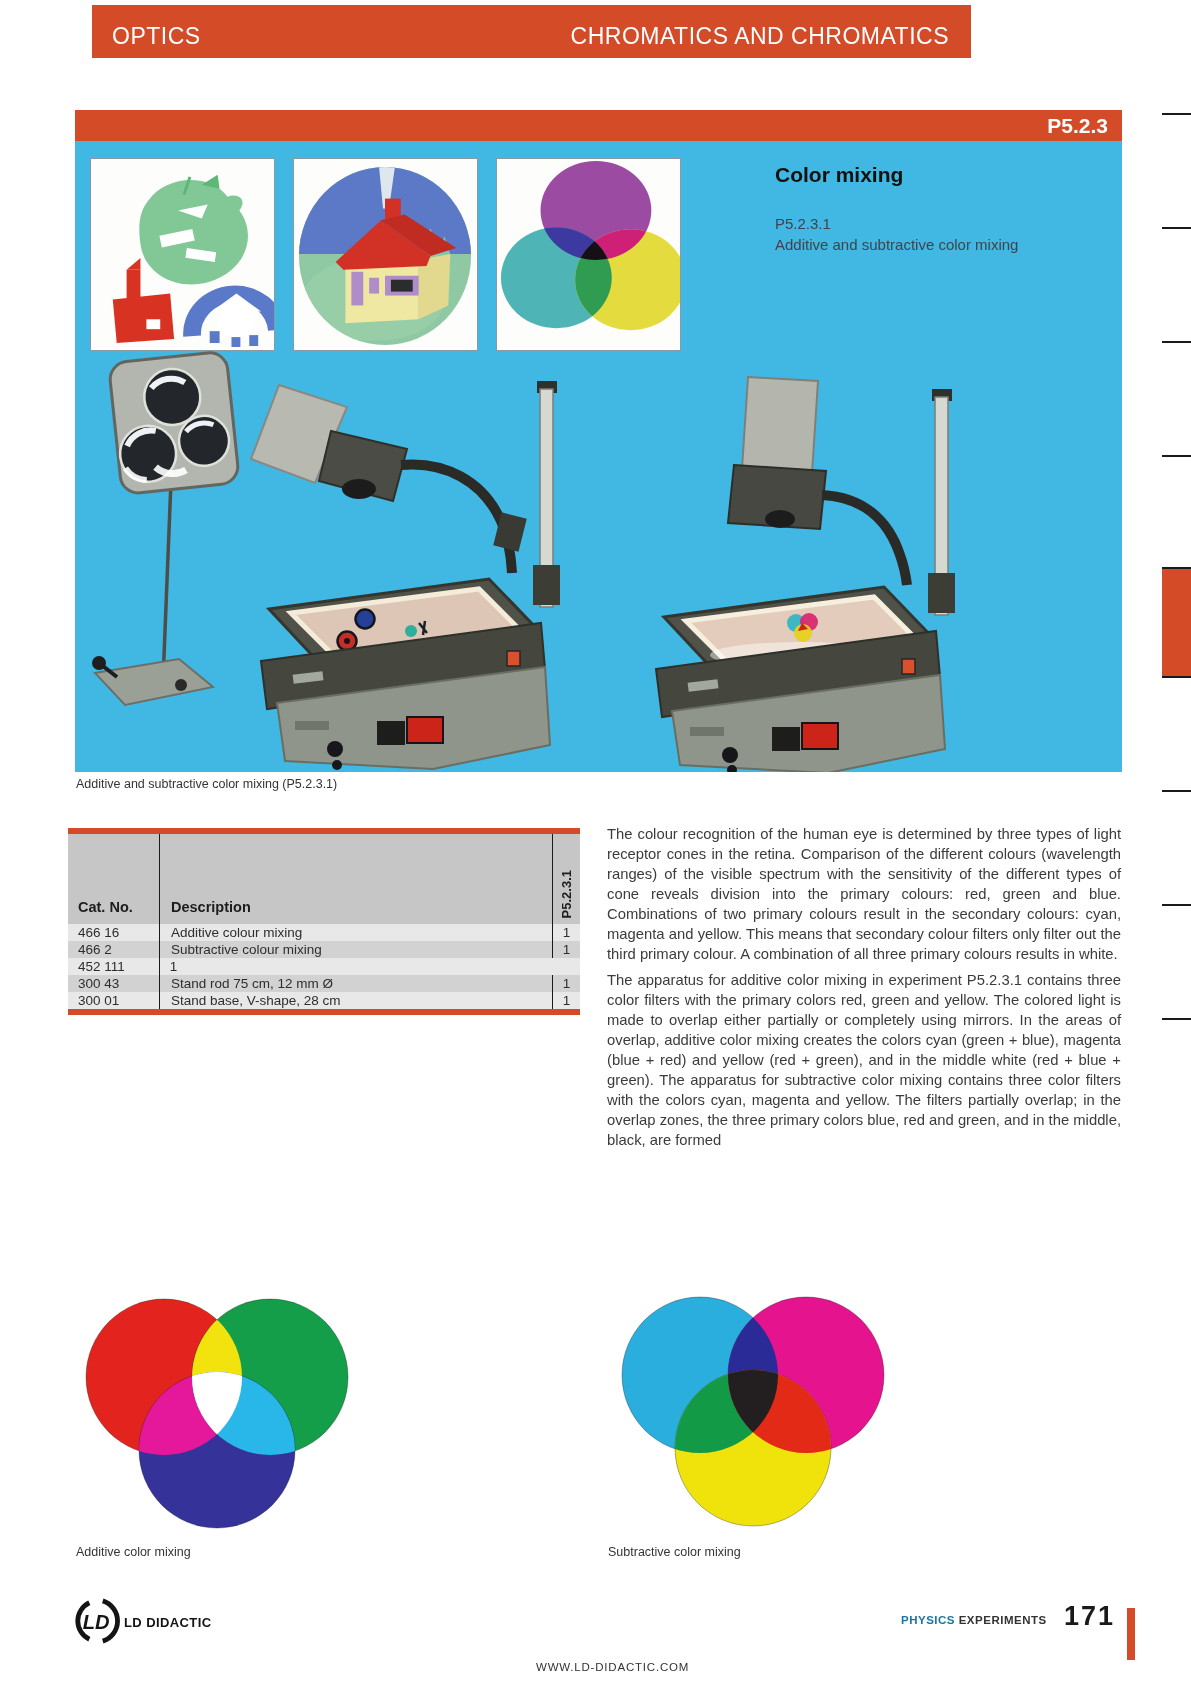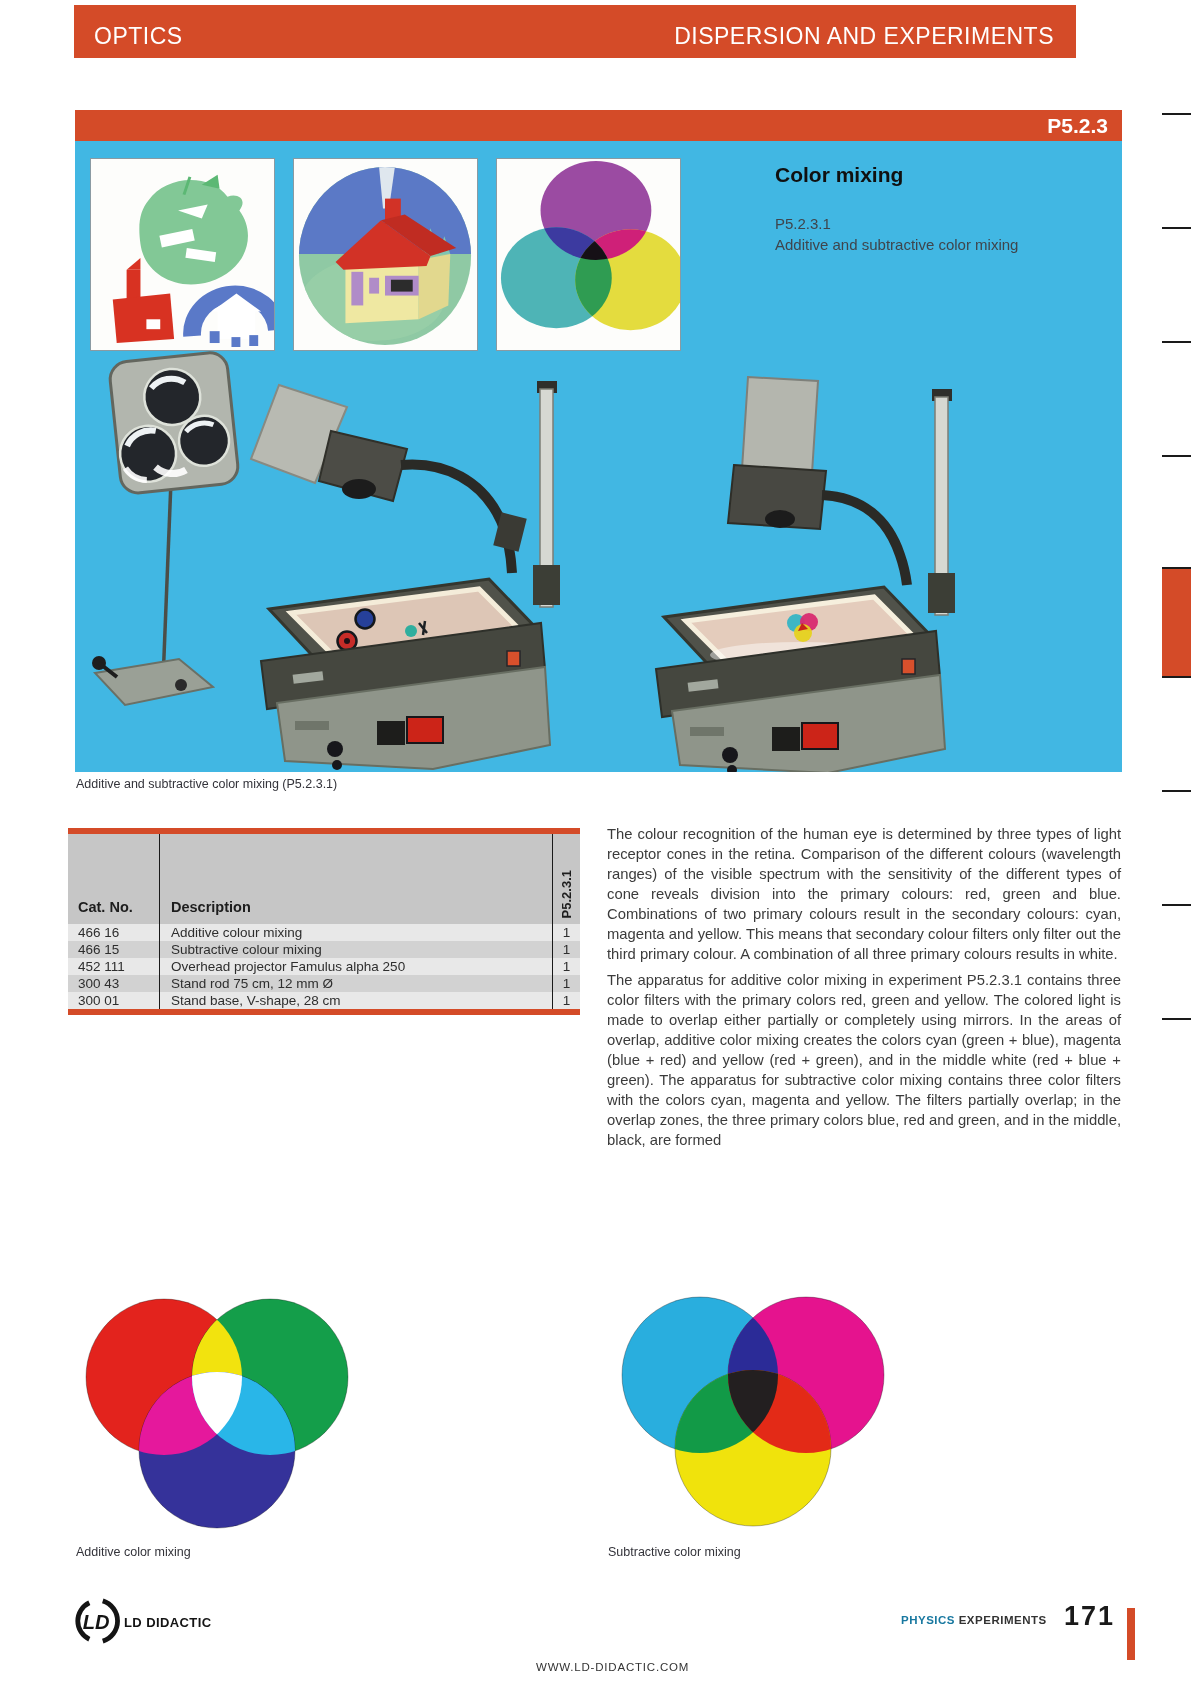--- a/index.html
+++ b/index.html
@@ -4,21 +4,21 @@
 <style>
   * { margin:0; padding:0; box-sizing:border-box; }
   html,body { background:#ffffff; }
   body { font-family:"Liberation Sans", sans-serif; }
   #page {
     position:relative; width:1191px; height:1683px; background:#ffffff;
     overflow:hidden; margin:0 auto;
   }
   
   .top-bar {
-    position:absolute; left:74px; top:5px; width:1002px; height:53px;
+    position:absolute; left:92px; top:5px; width:879px; height:53px;
     background:#d44b28; color:#ffffff; display:flex; align-items:flex-end;
     justify-content:space-between; padding:0 22px 8px 20px;
     font-size:23px; letter-spacing:0.5px;
   }
   
   .section-bar {
     position:absolute; left:75px; top:110px; width:1047px; height:31px;
     background:#d44b28; color:#ffffff; display:flex; align-items:center;
     justify-content:flex-end; padding-right:14px; font-size:21px; font-weight:bold;
   }
@@ -90,21 +90,21 @@
   .footer-page { position:absolute; left:1064px; top:1601px; font-size:27px; font-weight:600; letter-spacing:2px; color:#1a1a1a; }
   .footer-bar { position:absolute; left:1127px; top:1608px; width:8px; height:52px; background:#d44b28; }
 </style>
 </head>
 <body>
 
 <div id="page">
 
   <div class="top-bar">
     <span>OPTICS</span>
-    <span>DISPERSION AND EXPERIMENTS</span>
+    <span>CHROMATICS AND CHROMATICS</span>
   </div>
 
   <div class="section-bar">
     <span>P5.2.3</span>
   </div>
 
   <div class="panel">
 
     <div class="thumb" id="thumb1">
       <svg viewBox="0 0 185 193">
@@ -282,27 +282,26 @@
         <span class="rotated">P5.2.3.1</span>
       </div>
     </div>
     <div>
       <div class="pt-row">
         <div class="c-cat">466 16</div>
         <div class="c-desc">Additive colour mixing</div>
         <div class="c-qty">1</div>
       </div>
       <div class="pt-row">
-        <div class="c-cat">466 15</div>
+        <div class="c-cat">466 2</div>
         <div class="c-desc">Subtractive colour mixing</div>
         <div class="c-qty">1</div>
       </div>
       <div class="pt-row">
         <div class="c-cat">452 111</div>
-        <div class="c-desc">Overhead projector Famulus alpha 250</div>
         <div class="c-qty">1</div>
       </div>
       <div class="pt-row">
         <div class="c-cat">300 43</div>
         <div class="c-desc">Stand rod 75 cm, 12 mm Ø</div>
         <div class="c-qty">1</div>
       </div>
       <div class="pt-row">
         <div class="c-cat">300 01</div>
         <div class="c-desc">Stand base, V-shape, 28 cm</div>

